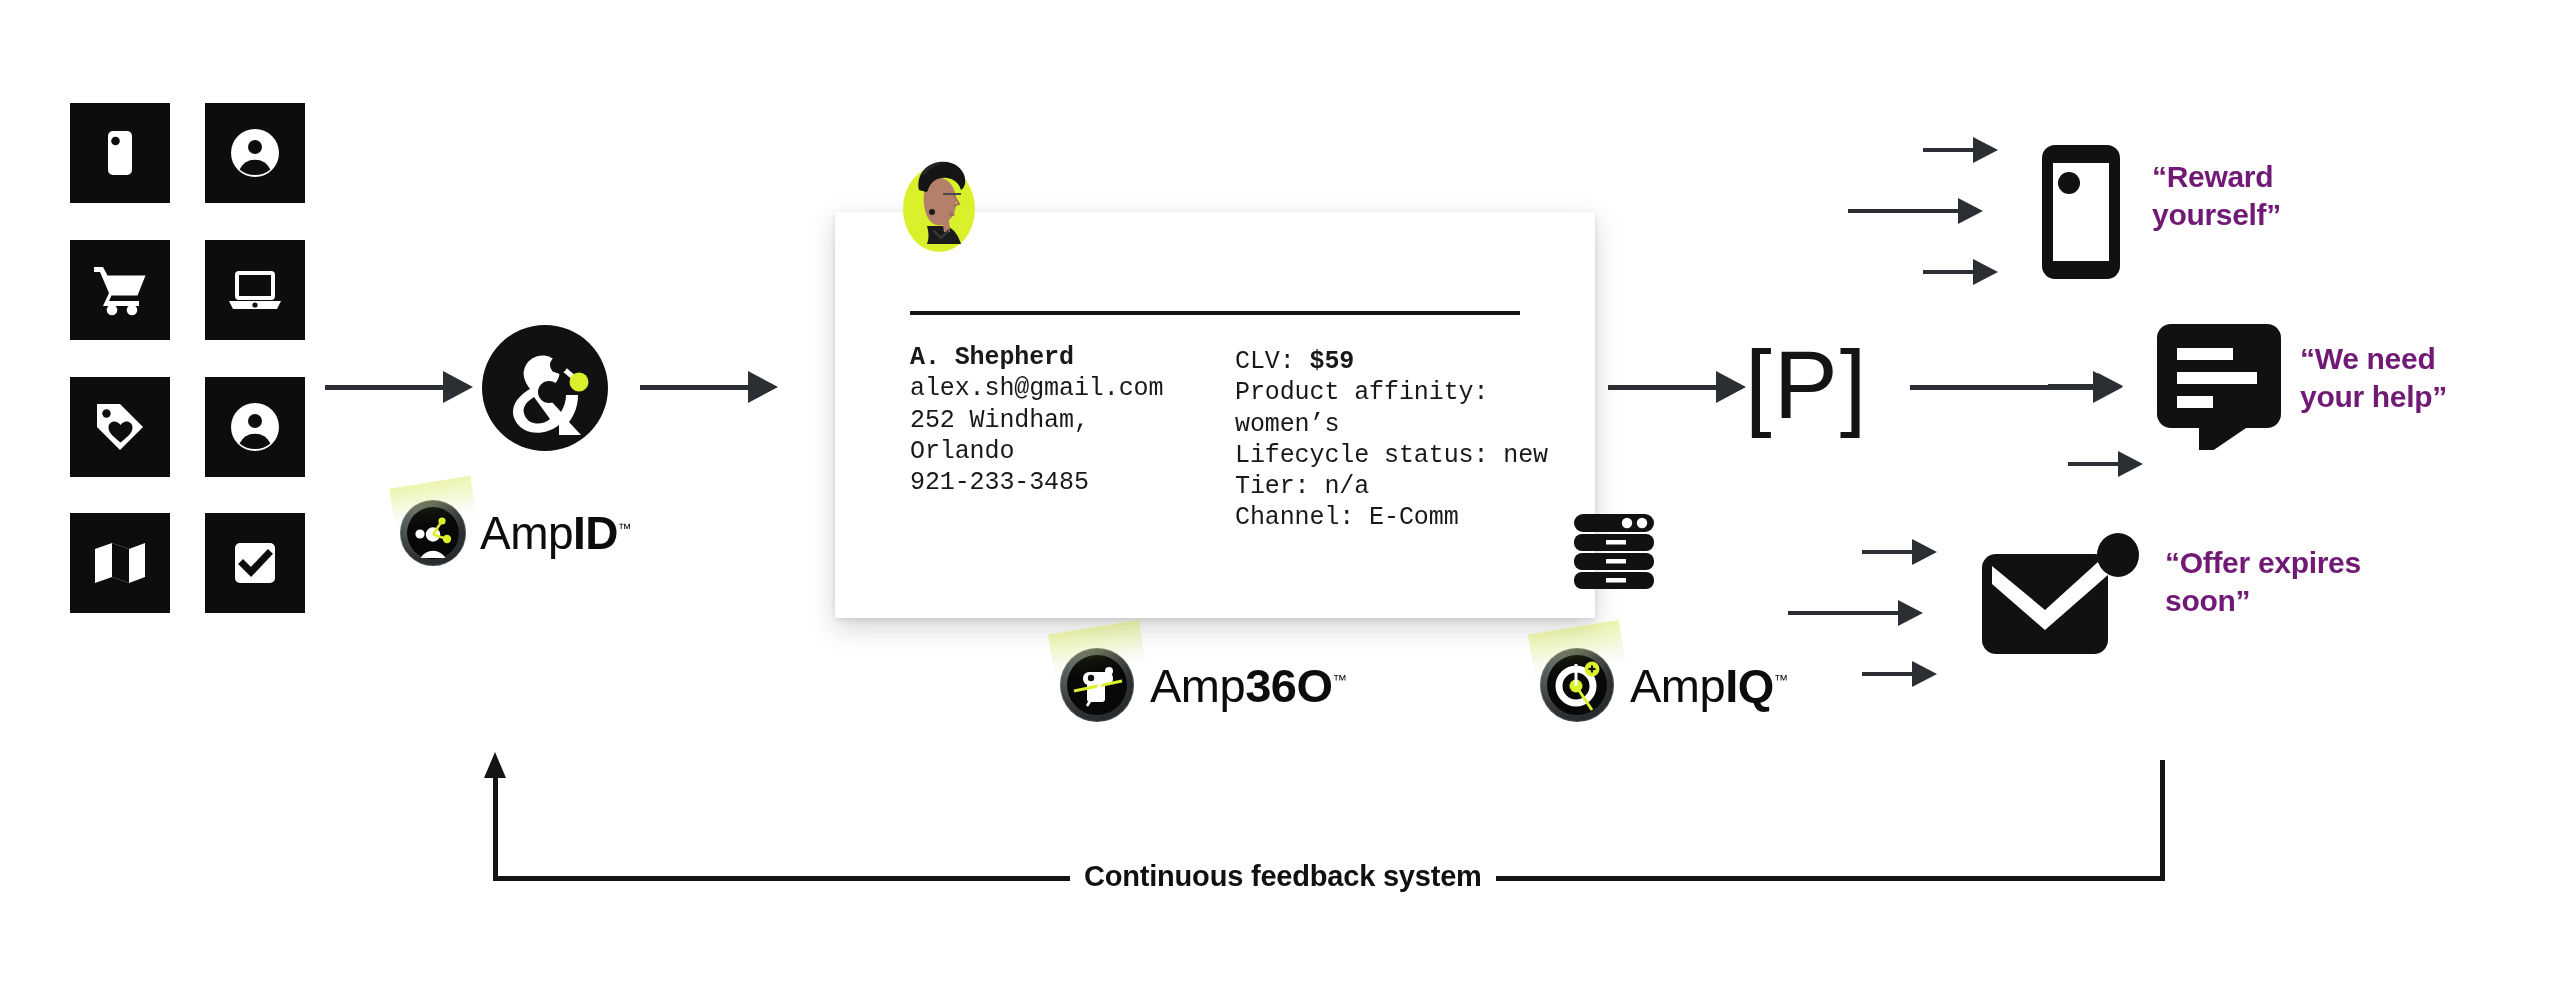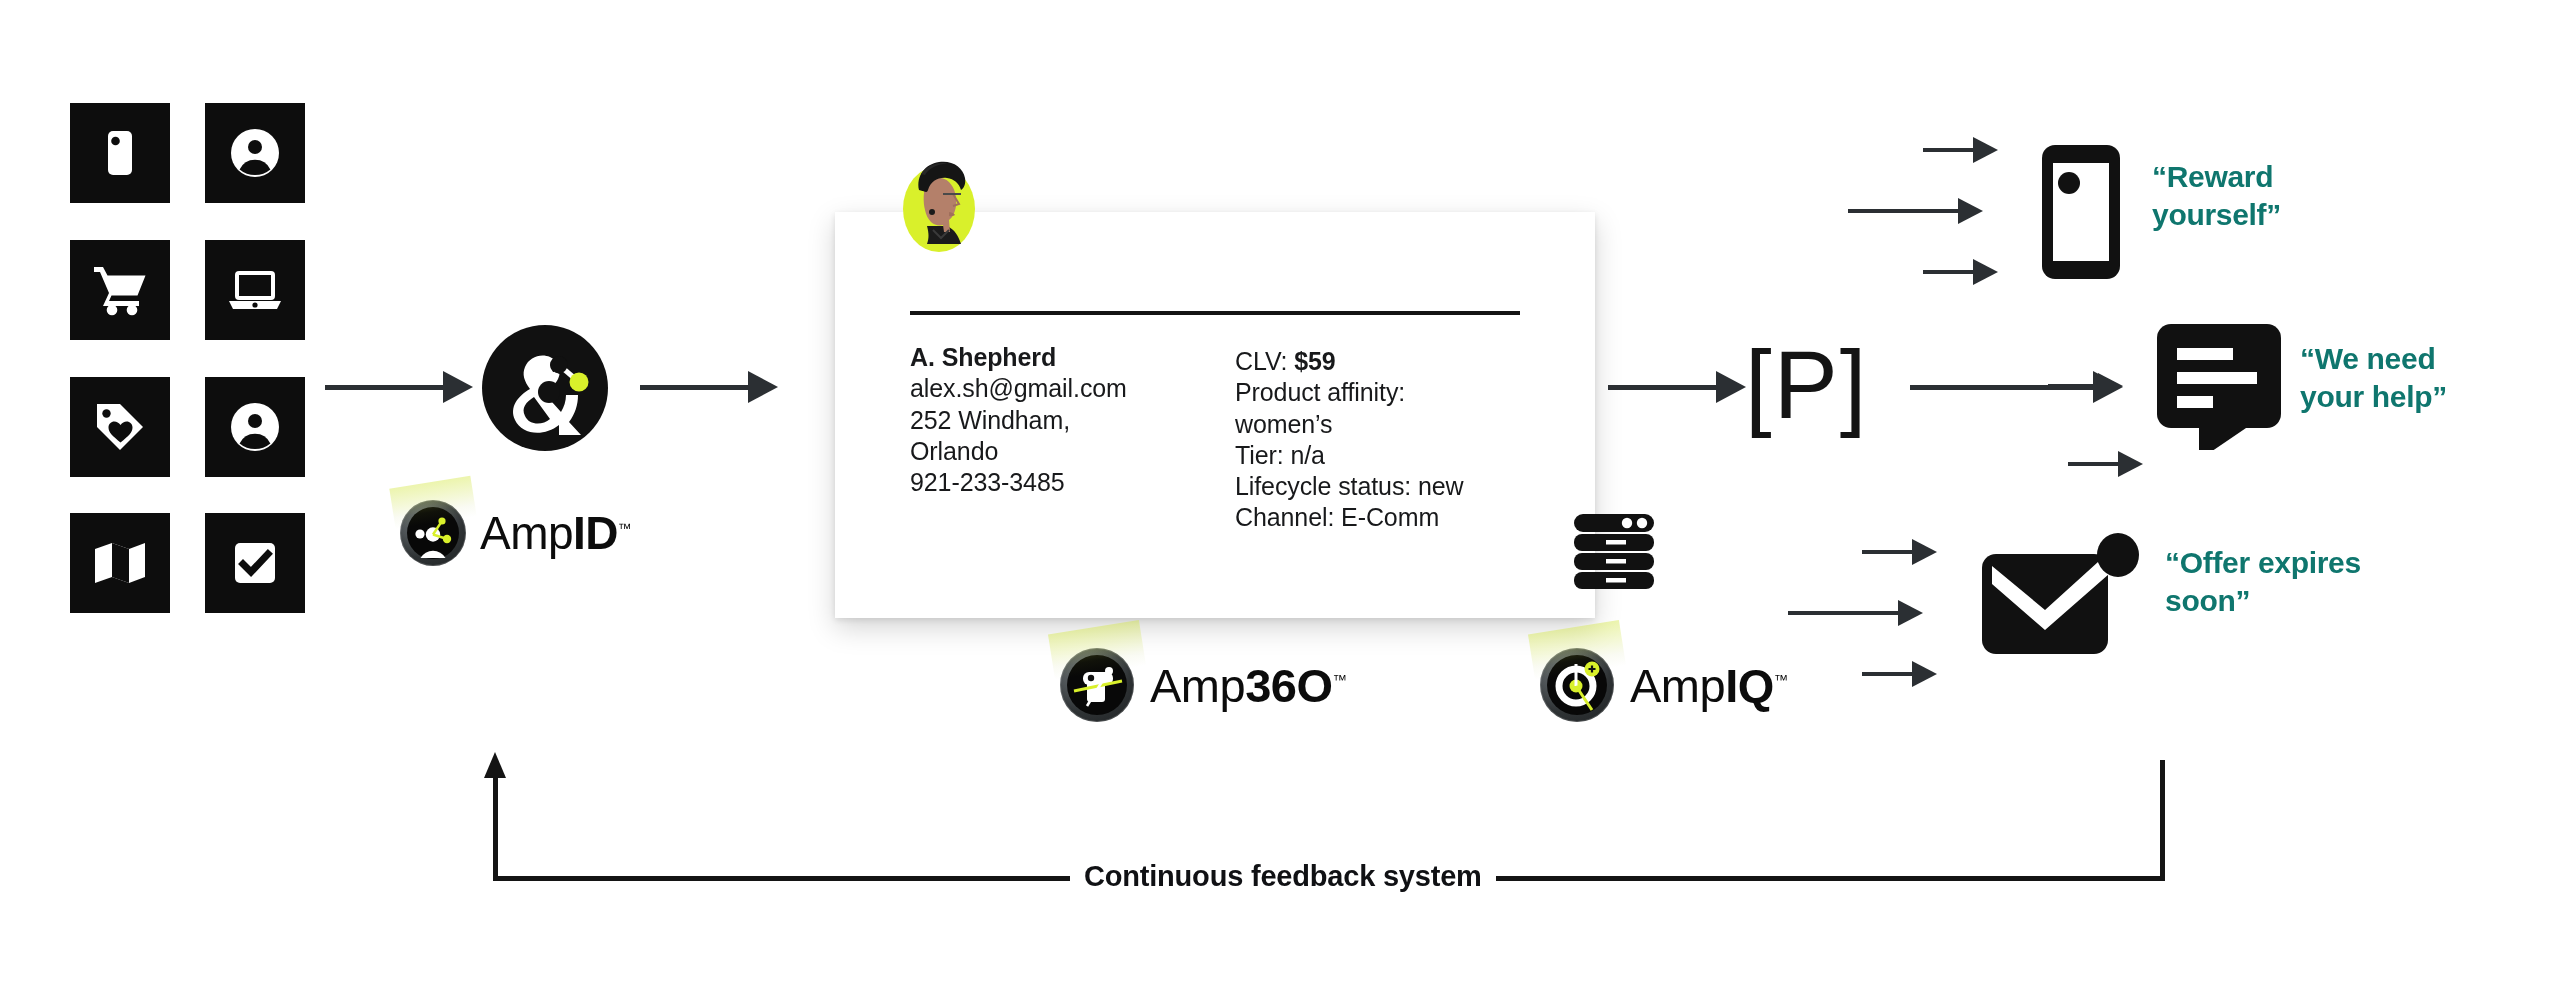--- a/index.html
+++ b/index.html
@@ -114,21 +114,21 @@
     background: #ffffff;
     box-shadow: 0 10px 26px rgba(0,0,0,0.17), 0 2px 6px rgba(0,0,0,0.10);
   }
   #card-rule {
     position: absolute;
     background: #141414;
     height: 4px;
   }
   .card-col {
     position: absolute;
-    font-family: Liberation Sans, sans-serif;
+    font-family: Liberation Mono, monospace;
     font-size: 25px;
     line-height: 1.25;
     color: #18191b;
     letter-spacing: -0.1px;
   }
   .card-col .name { font-weight: 700; display: block; }
   .card-col .row { display: block; white-space: pre; }
   .card-col .row b { font-weight: 700; }
   .avatar-wrap {
     position: absolute;
@@ -157,21 +157,21 @@
   }
 
   
   .out-icon { position: absolute; }
   .out-label {
     position: absolute;
     font-family: "Liberation Sans", sans-serif;
     font-weight: 700;
     font-size: 30px;
     line-height: 1.28;
-    color: #0f766e;
+    color: #701a75;
     letter-spacing: -0.3px;
     white-space: pre-line;
   }
 
   
   .fb-seg { position: absolute; background: #141414; }
   #fb-label {
     position: absolute;
     font-family: "Liberation Sans", sans-serif;
     font-weight: 700;
@@ -349,22 +349,22 @@
     <span class="row">alex.sh@gmail.com</span>
     <span class="row">252 Windham,</span>
     <span class="row">Orlando</span>
     <span class="row">921-233-3485</span>
   </div>
 
   <div class="card-col" style="left:1235px; top:346px; width:330px;">
     <span class="row"><span>CLV: </span><b>$59</b></span>
     <span class="row">Product affinity:</span>
     <span class="row">women’s</span>
+    <span class="row">Lifecycle status: new</span>
     <span class="row">Tier: n/a</span>
-    <span class="row">Lifecycle status: new</span>
     <span class="row">Channel: E-Comm</span>
   </div>
 
   <div class="out-icon" style="left:1570px; top:512px;">
     <svg width="88" height="84" viewBox="0 0 88 84">
       <g fill="#111111">
         <rect x="4" y="2" width="80" height="18" rx="9"></rect>
         <rect x="4" y="22" width="80" height="17" rx="8"></rect>
         <rect x="4" y="41" width="80" height="17" rx="8"></rect>
         <rect x="4" y="60" width="80" height="17" rx="8"></rect>

